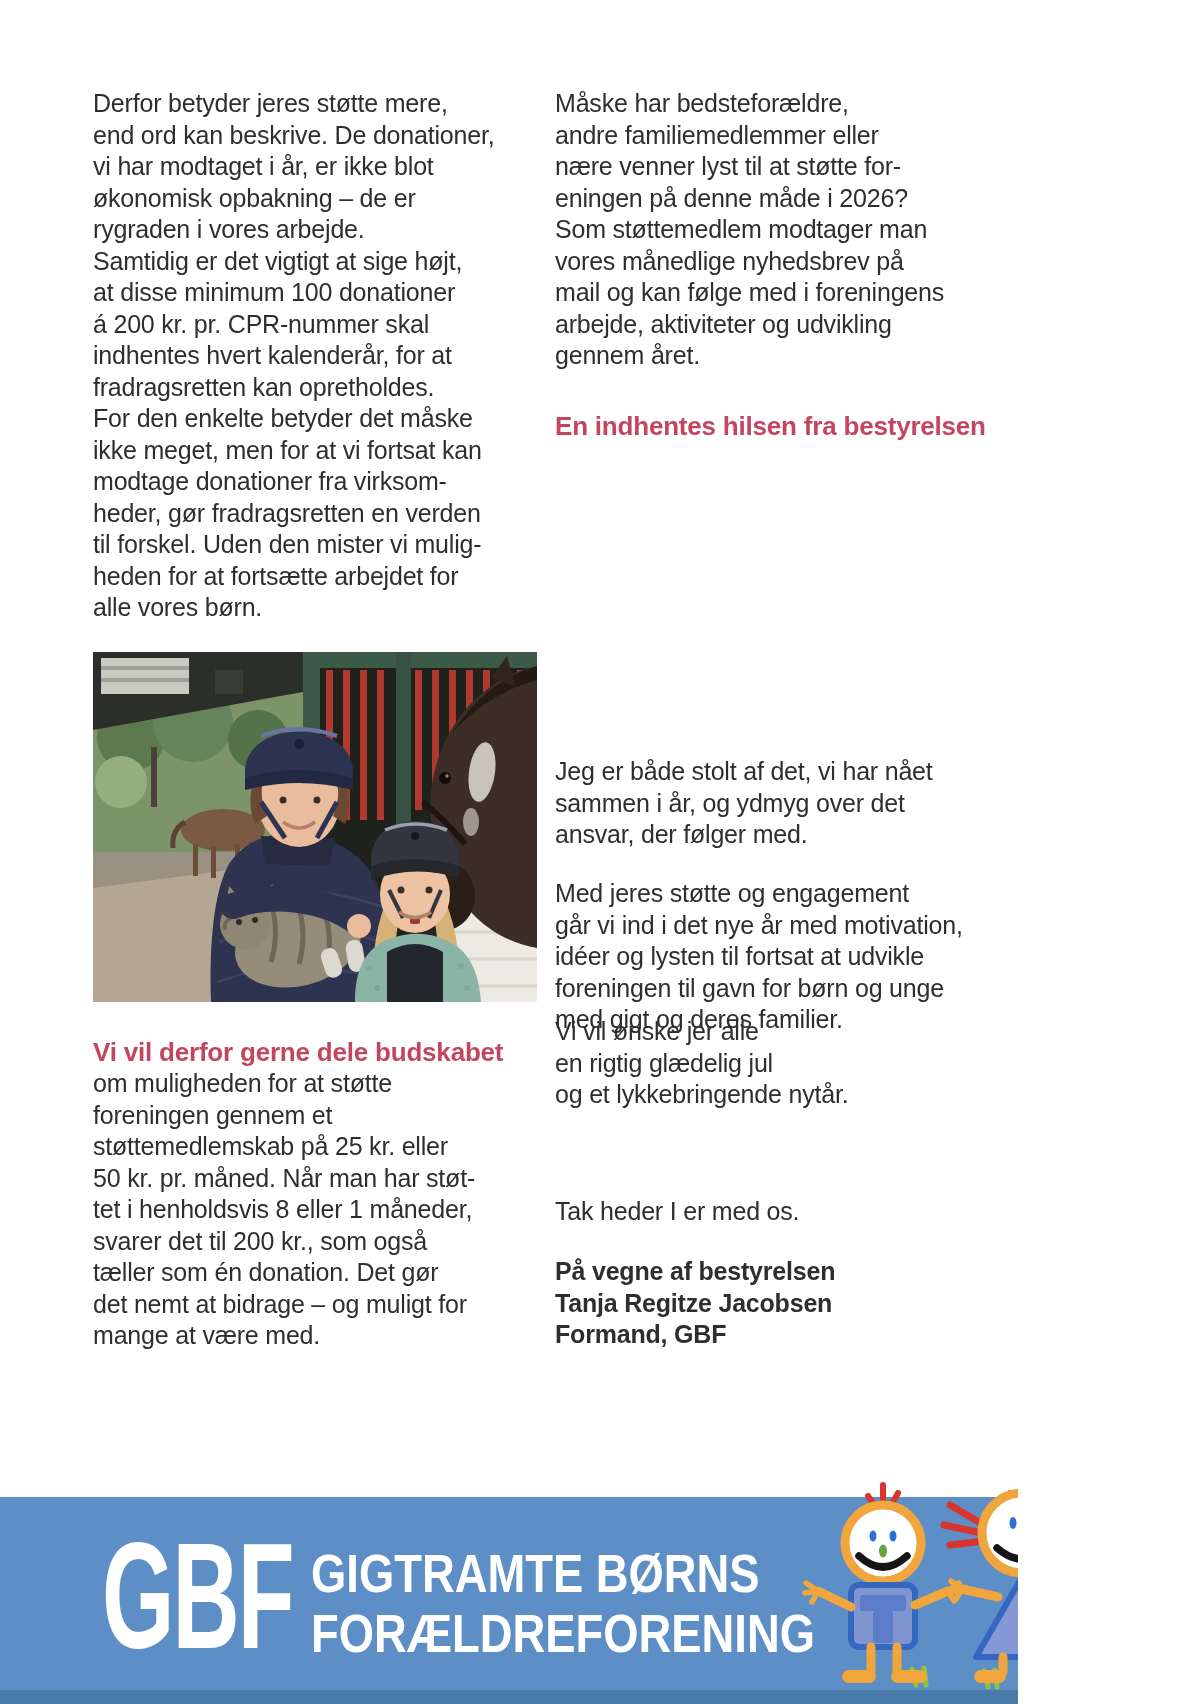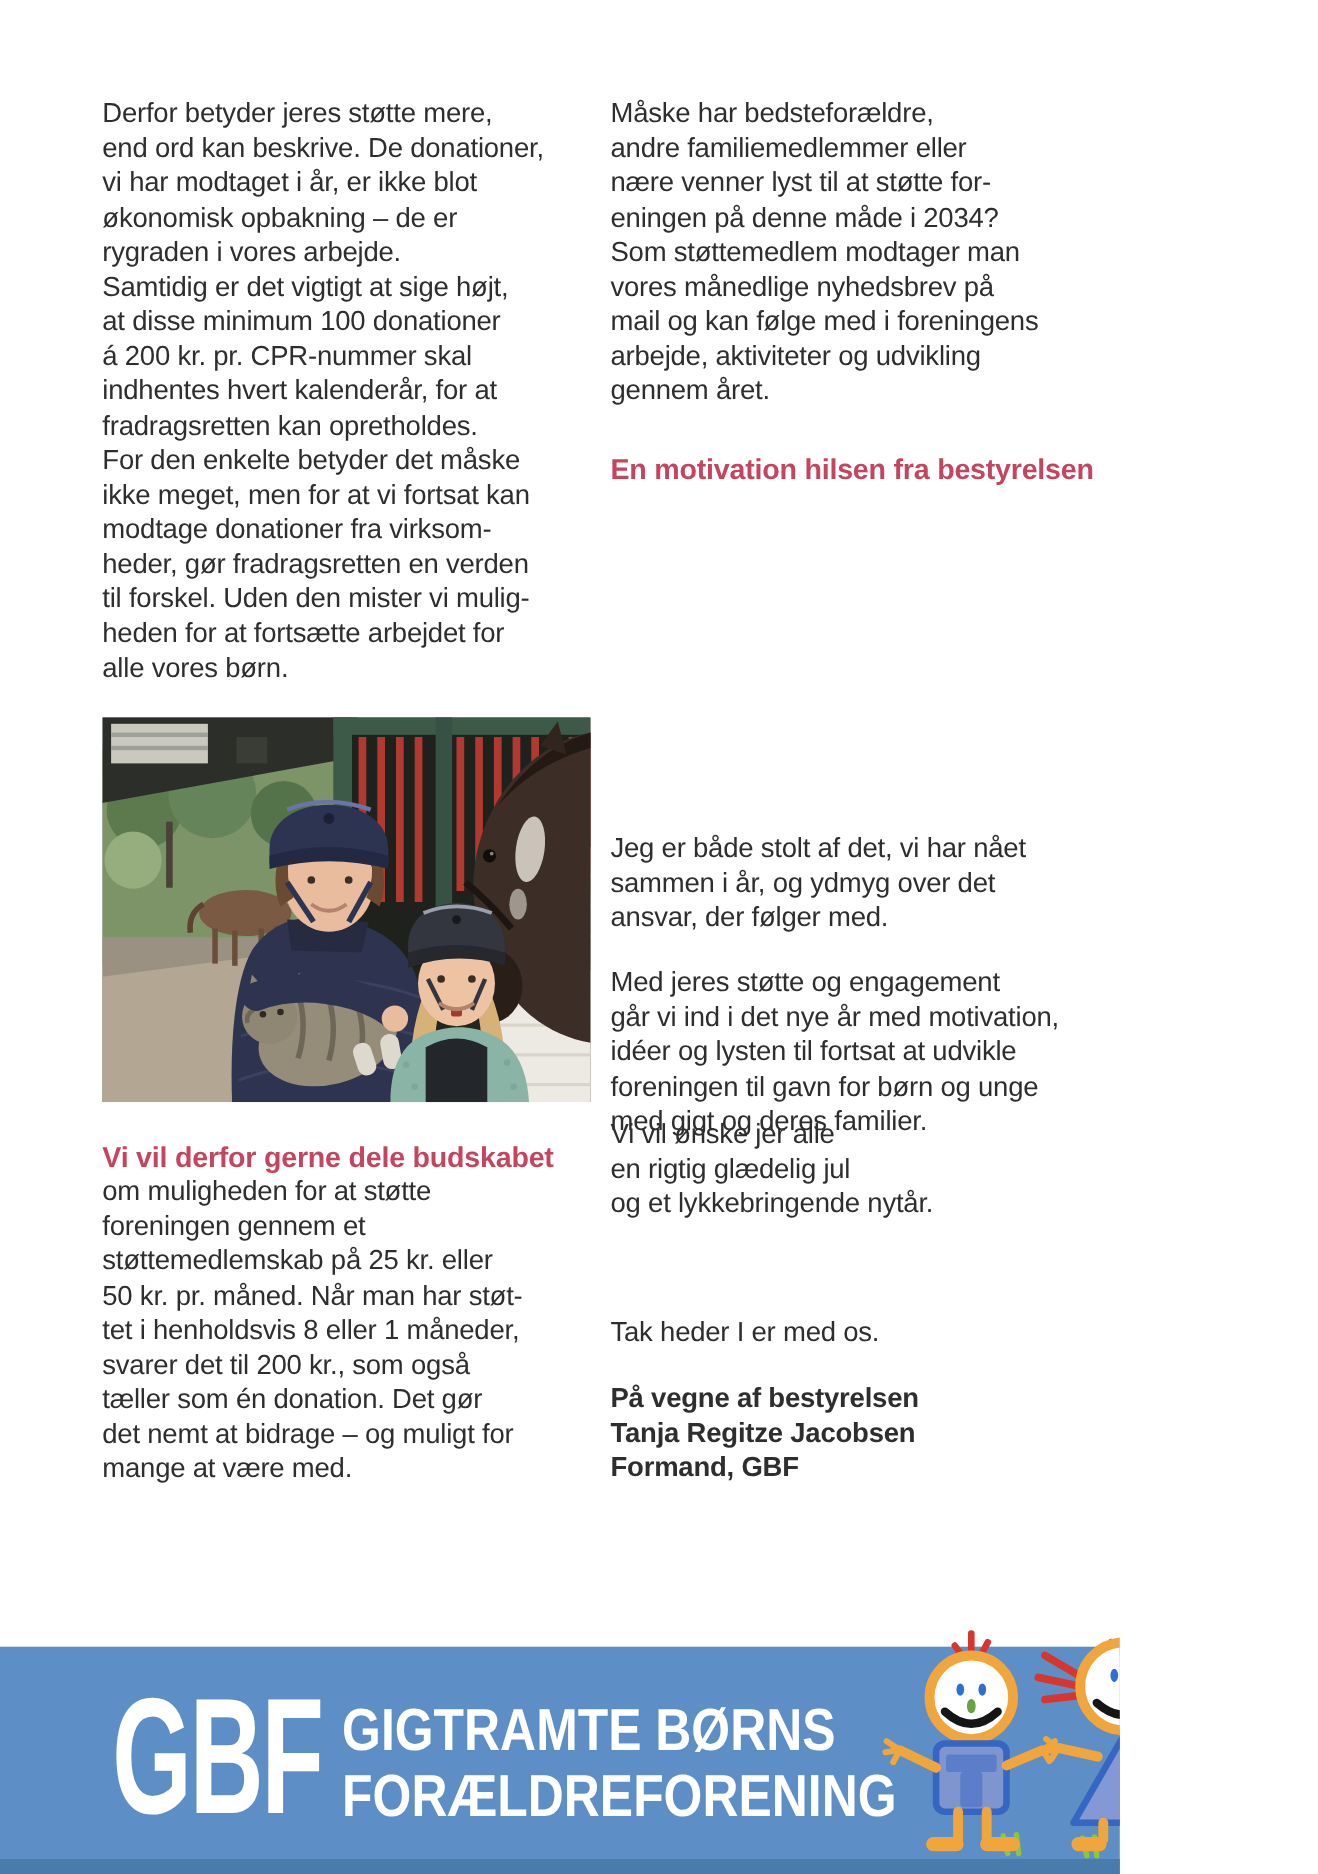--- a/index.html
+++ b/index.html
@@ -209,28 +209,28 @@
 50 kr. pr. måned. Når man har støt-
 tet i henholdsvis 8 eller 1 måneder,
 svarer det til 200 kr., som også
 tæller som én donation. Det gør
 det nemt at bidrage – og muligt for
 mange at være med.</div>
 
   <div class="body-text" style="left:555px;top:88px;">Måske har bedsteforældre,
 andre familiemedlemmer eller
 nære venner lyst til at støtte for-
-eningen på denne måde i 2034?
+eningen på denne måde i 2026?
 Som støttemedlem modtager man
 vores månedlige nyhedsbrev på
 mail og kan følge med i foreningens
 arbejde, aktiviteter og udvikling
 gennem året.</div>
 
-  <div class="red-heading" style="left:555px;top:410px;">En motivation hilsen fra bestyrelsen</div>
+  <div class="red-heading" style="left:555px;top:410px;">En indhentes hilsen fra bestyrelsen</div>
 
 
 
   <div class="body-text" style="left:555px;top:756px;">Jeg er både stolt af det, vi har nået
 sammen i år, og ydmyg over det
 ansvar, der følger med.</div>
 
   <div class="body-text" style="left:555px;top:878px;">Med jeres støtte og engagement
 går vi ind i det nye år med motivation,
 idéer og lysten til fortsat at udvikle

